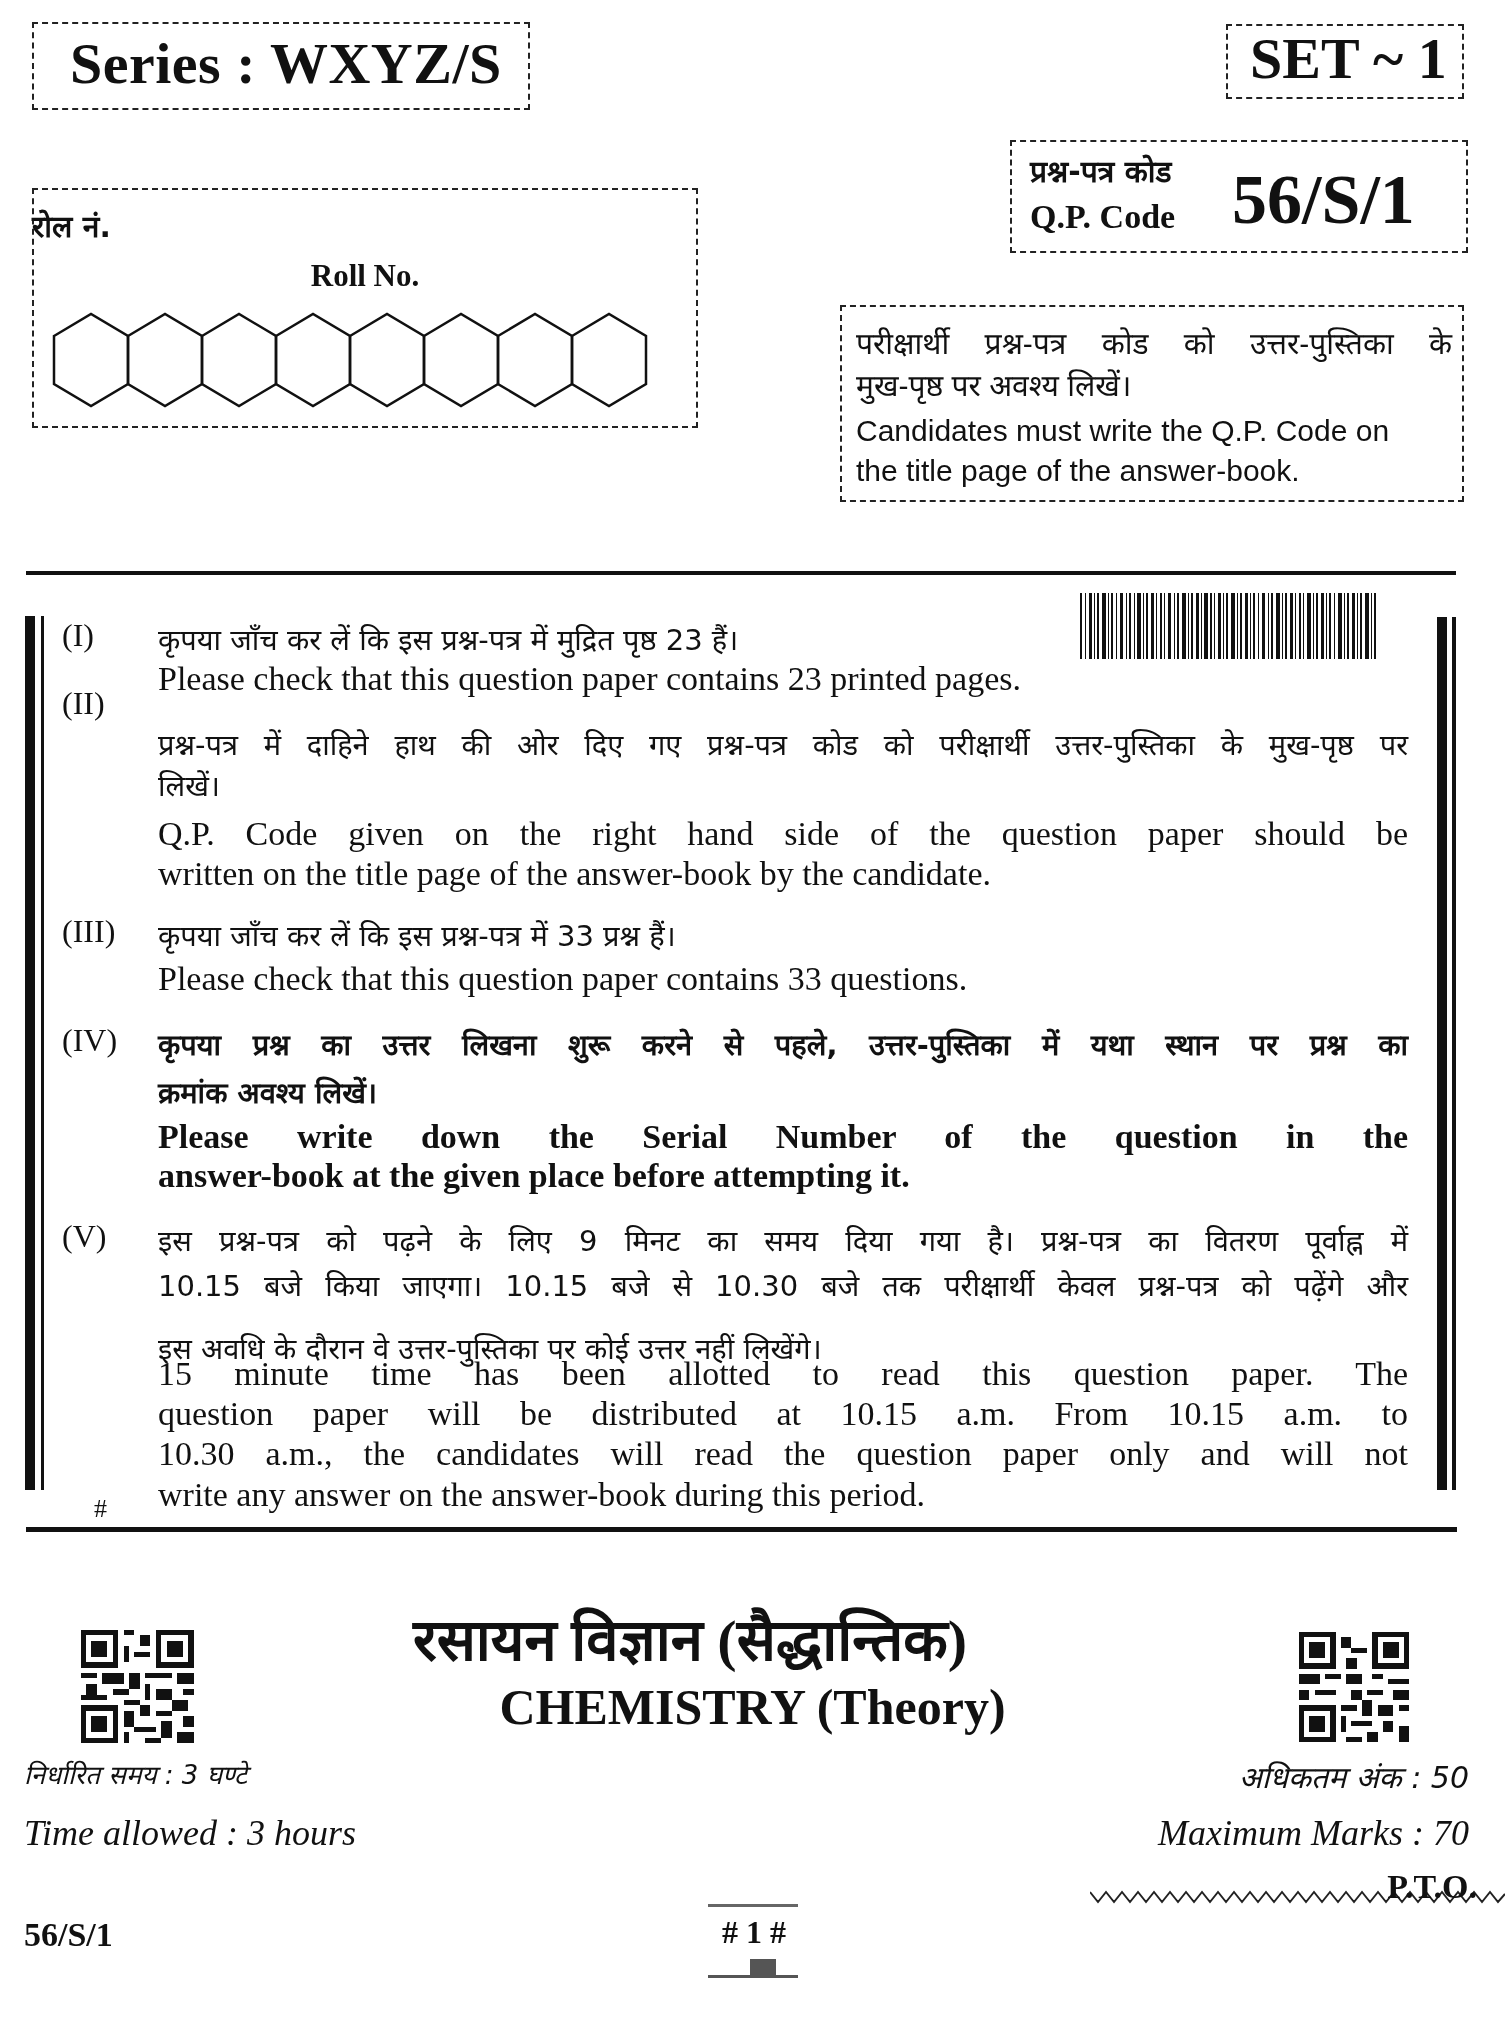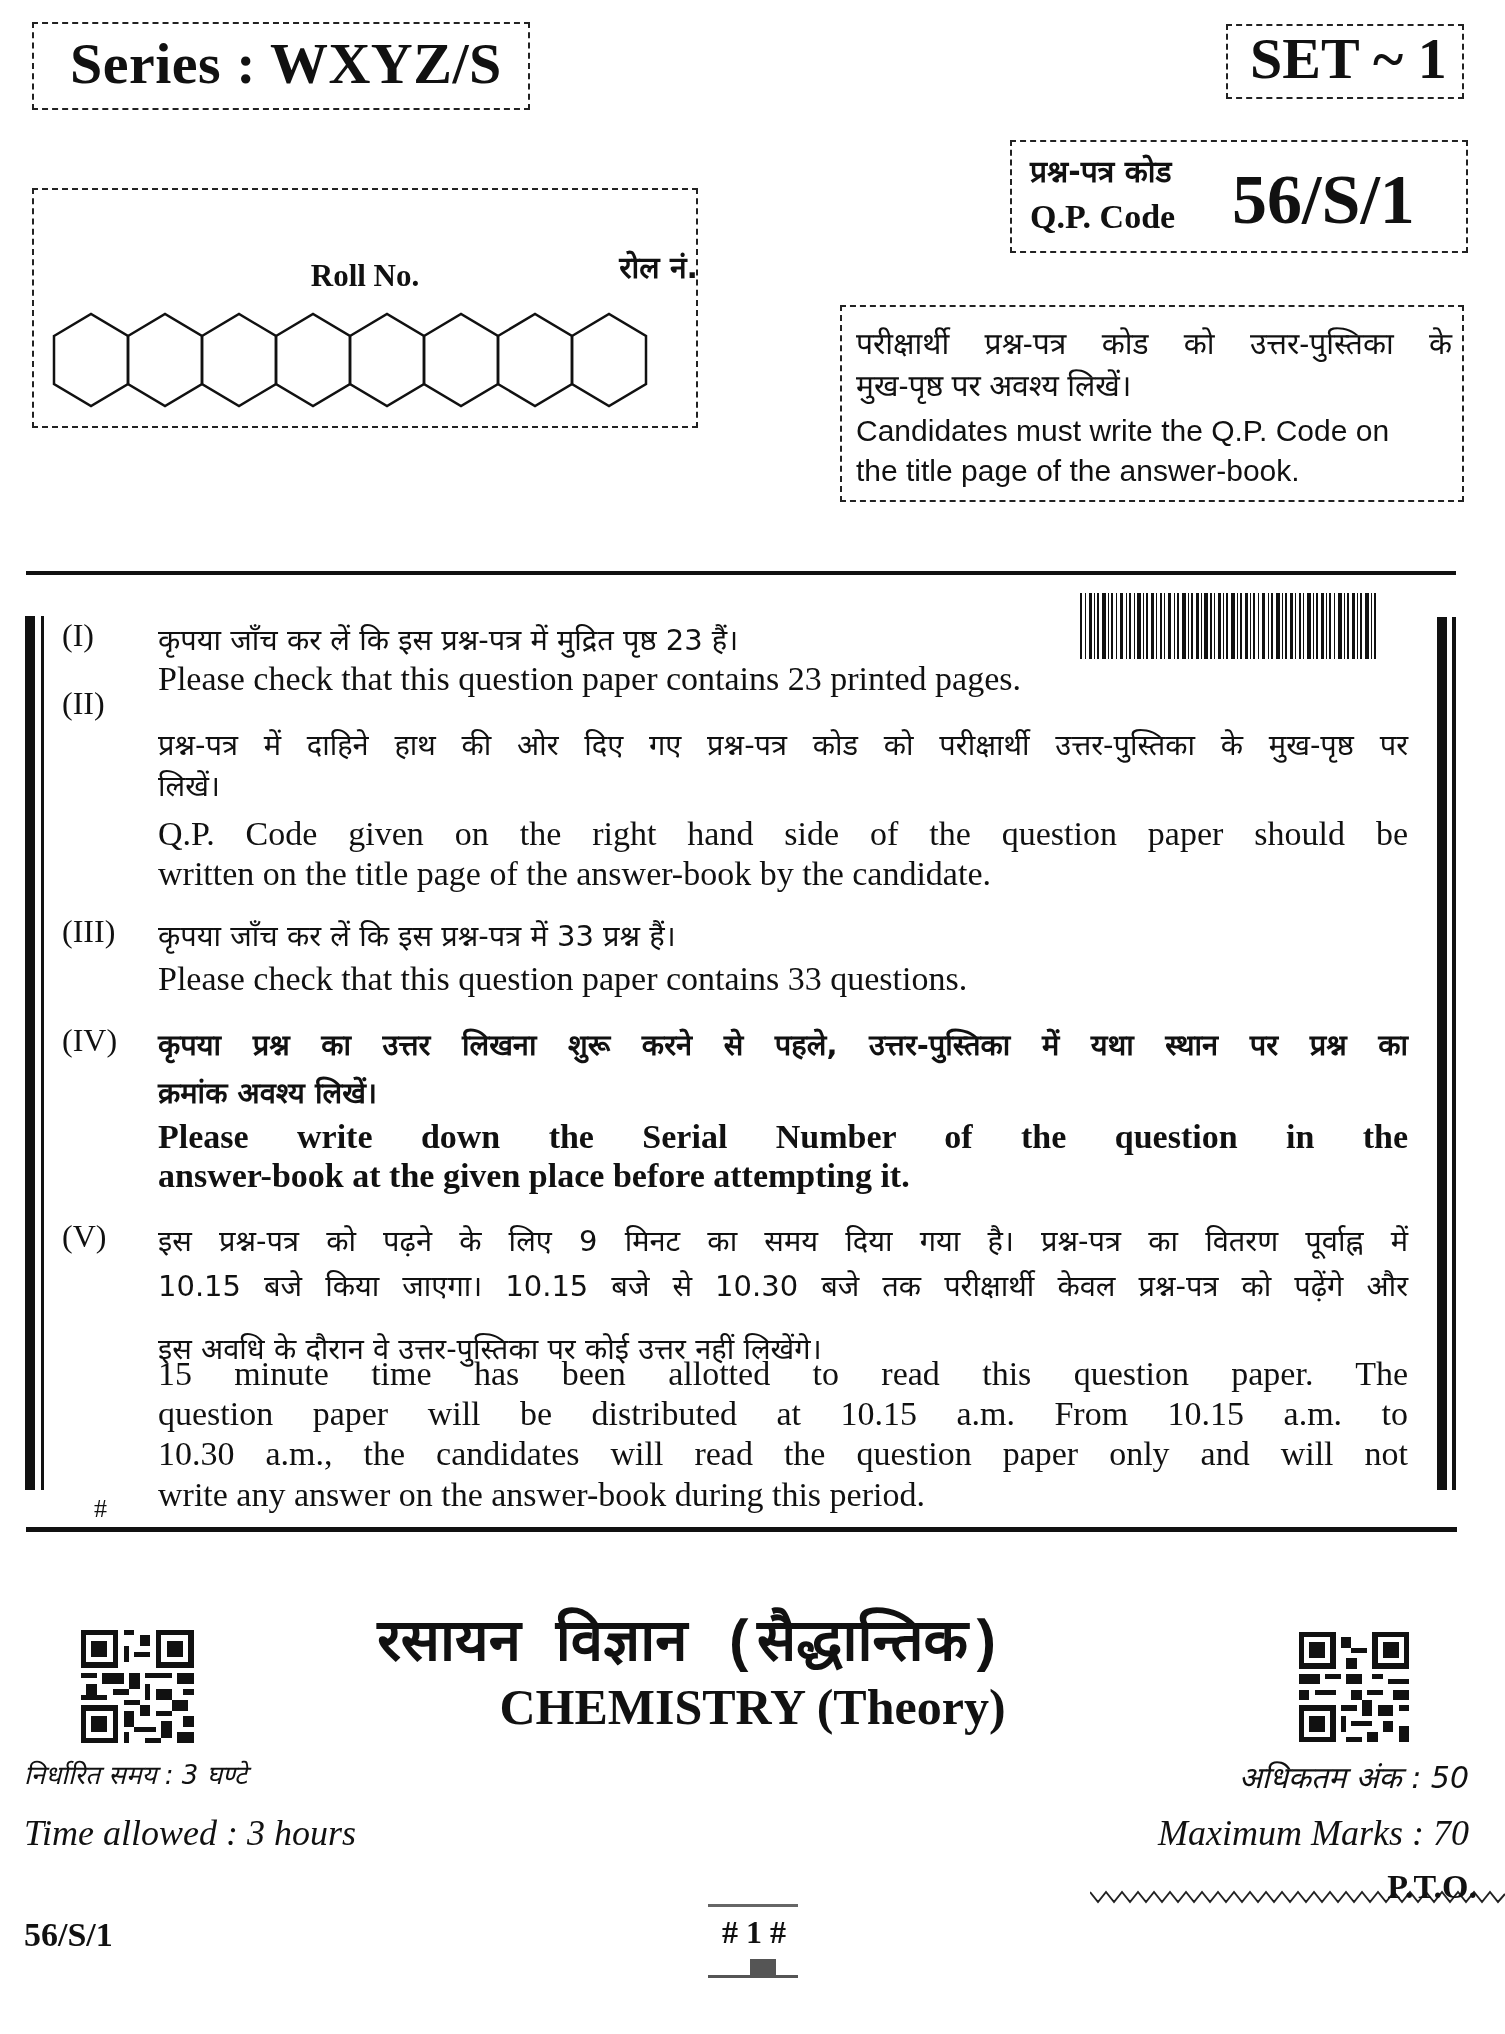--- a/index.html
+++ b/index.html
@@ -14,38 +14,38 @@
 
   #set-box { left:1226px; top:24px; width:238px; height:75px; }
   #set-text { left:1250px; top:25px; font-size:58px; font-weight:bold; }
 
   #qp-box { left:1010px; top:140px; width:458px; height:113px; }
   #qp-hi { left:1030px; top:150px; font-size:30px; font-weight:bold; }
   #qp-en { left:1030px; top:198px; font-size:34px; font-weight:bold; }
   #qp-code { left:1232px; top:160px; font-size:70px; font-weight:bold; }
 
   #roll-box { left:32px; top:188px; width:666px; height:240px; }
-  #roll-hi { left:0; width:698px; top:205px; text-align:right; font-size:30px; font-weight:bold; padding-left:52px; box-sizing:border-box;margin-top:41px; }
+  #roll-hi { left:0; width:698px; top:205px; text-align:left; font-size:30px; font-weight:bold; padding-left:32px; box-sizing:border-box; }
   #roll-en { left:0; width:698px; top:258px; text-align:center; font-size:31px; font-weight:bold; padding-left:32px; box-sizing:border-box; }
   #roll-hex { left:52px; top:312px; }
 
   #cand-box { left:840px; top:305px; width:624px; height:197px; }
   .cand-line { position:absolute; left:856px; width:596px; font-size:30px; font-family:"Liberation Sans","DejaVu Sans",sans-serif; }
 
   .rule { position:absolute; background:#111; }
   .bar { position:absolute; background:#111; }
   .num { position:absolute; left:62px; font-size:32px; font-family:"Liberation Serif","DejaVu Serif",serif; }
   .txt { position:absolute; left:158px; width:1250px; font-size:32px; }
   .justify { text-align:justify; text-align-last:justify; }
   .en { font-family:Liberation Serif, serif; font-size:34px; }
   .hi { font-family:"DejaVu Sans", sans-serif; font-size:29px; }
 
   #barcode { left:1080px; top:593px; width:296px; height:66px; }
 
-  #title-hi { left:0; width:1380px; top:1598px; text-align:center; font-size:58px; font-weight:bold; font-family:Liberation Mono, monospace; }
+  #title-hi { left:0; width:1380px; top:1598px; text-align:center; font-size:58px; font-weight:bold; font-family:Liberation Serif, serif; }
   #title-en { left:0; width:1505px; top:1678px; text-align:center; font-size:50px; font-weight:bold; }
 
   #time-hi { left:24px; top:1756px; font-size:26px; font-style:italic; font-family:"DejaVu Sans",sans-serif; }
   #time-en { left:24px; top:1812px; font-size:36px; font-style:italic; }
   #marks-hi { right:36px; top:1756px; font-size:30px; font-style:italic; font-family:"DejaVu Sans",sans-serif; text-align:right; }
   #marks-en { right:36px; top:1812px; font-size:36px; font-style:italic; text-align:right; }
 
   #foot-code { left:24px; top:1916px; font-size:34px; font-weight:bold; }
   #foot-page { left:708px; width:92px; top:1914px; text-align:center; font-size:32px; font-weight:bold; }
   #foot-pto { right:28px; top:1868px; font-size:34px; font-weight:bold; }

